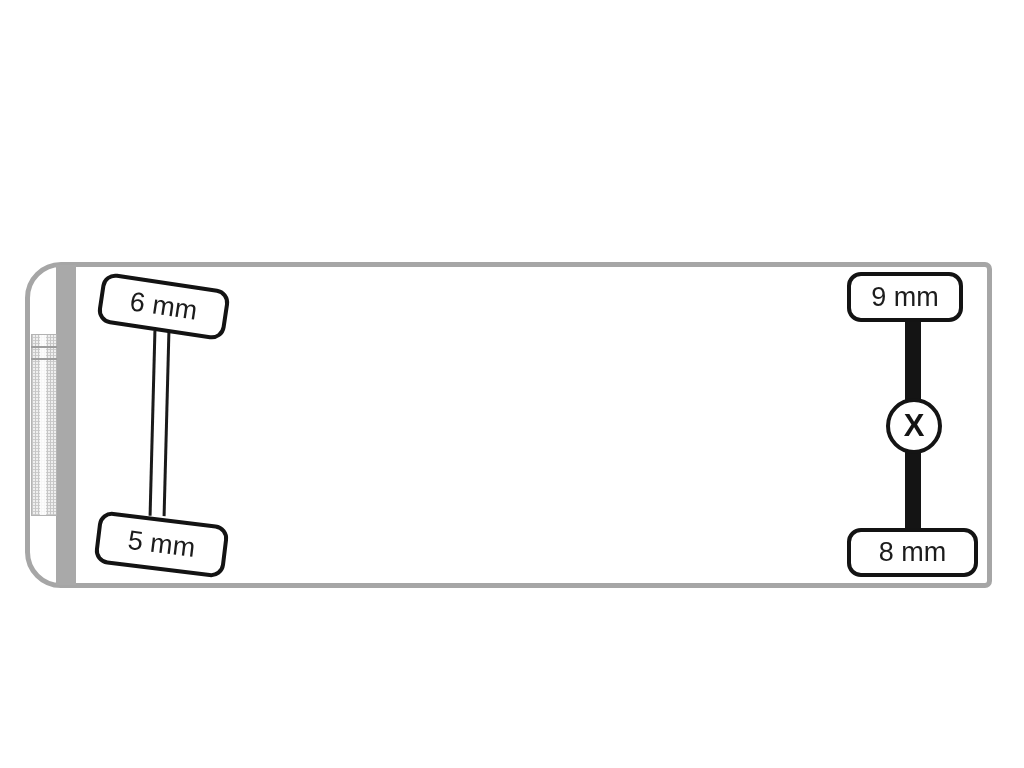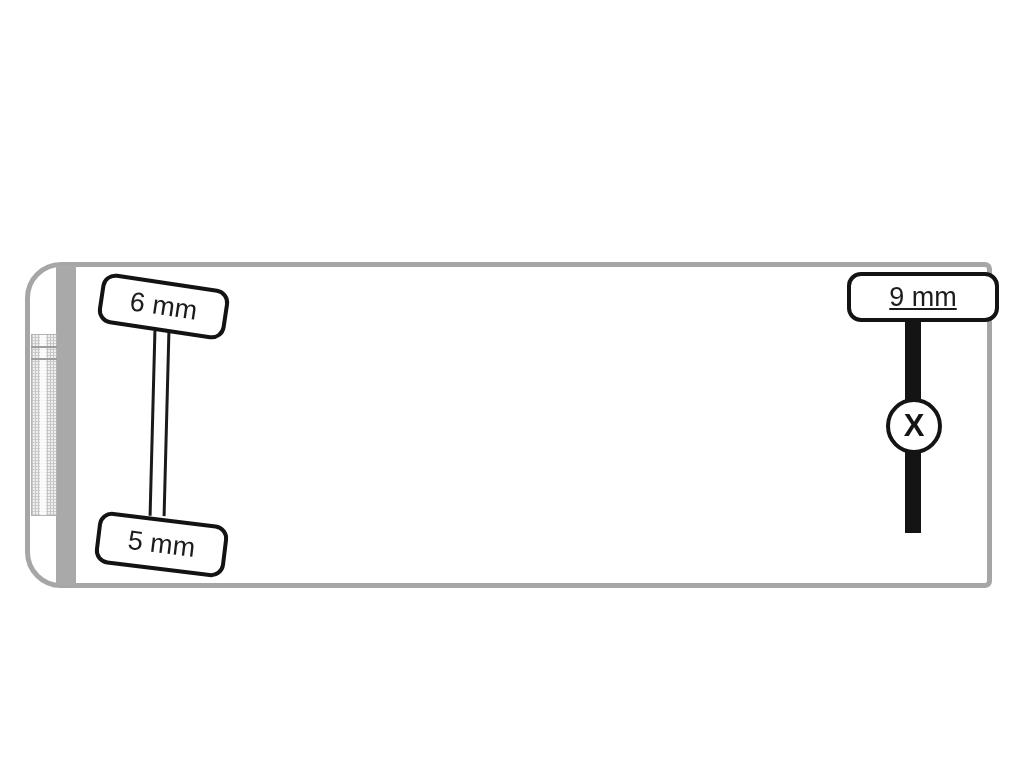--- a/index.html
+++ b/index.html
@@ -124,21 +124,21 @@
     width: 129px; height: 51px;
     transform: rotate(8.5deg);
   }
   .wheel-front-bottom {
     left: 96px;  top: 518px;
     width: 131px; height: 53px;
     transform: rotate(7deg);
   }
   .wheel-rear-top {
     left: 847px; top: 272px;
-    width: 152px; height: 50px; text-decoration: underline;
+    width: 116px; height: 50px;
   }
   .wheel-rear-bottom {
     left: 847px; top: 528px;
     width: 131px; height: 49px;
   }
 </style>
 </head>
 <body>
 
 <div class="canvas">
@@ -163,14 +163,17 @@
   </div>
 
   <div class="wheel wheel-front-bottom">
     <span>5 mm</span>
   </div>
 
   <div class="wheel wheel-rear-top">
     <span>9 mm</span>
   </div>
 
+  <div class="wheel wheel-rear-bottom">
+    <span>8 mm</span>
+  </div>
 
 </div>
 
 </body></html>

